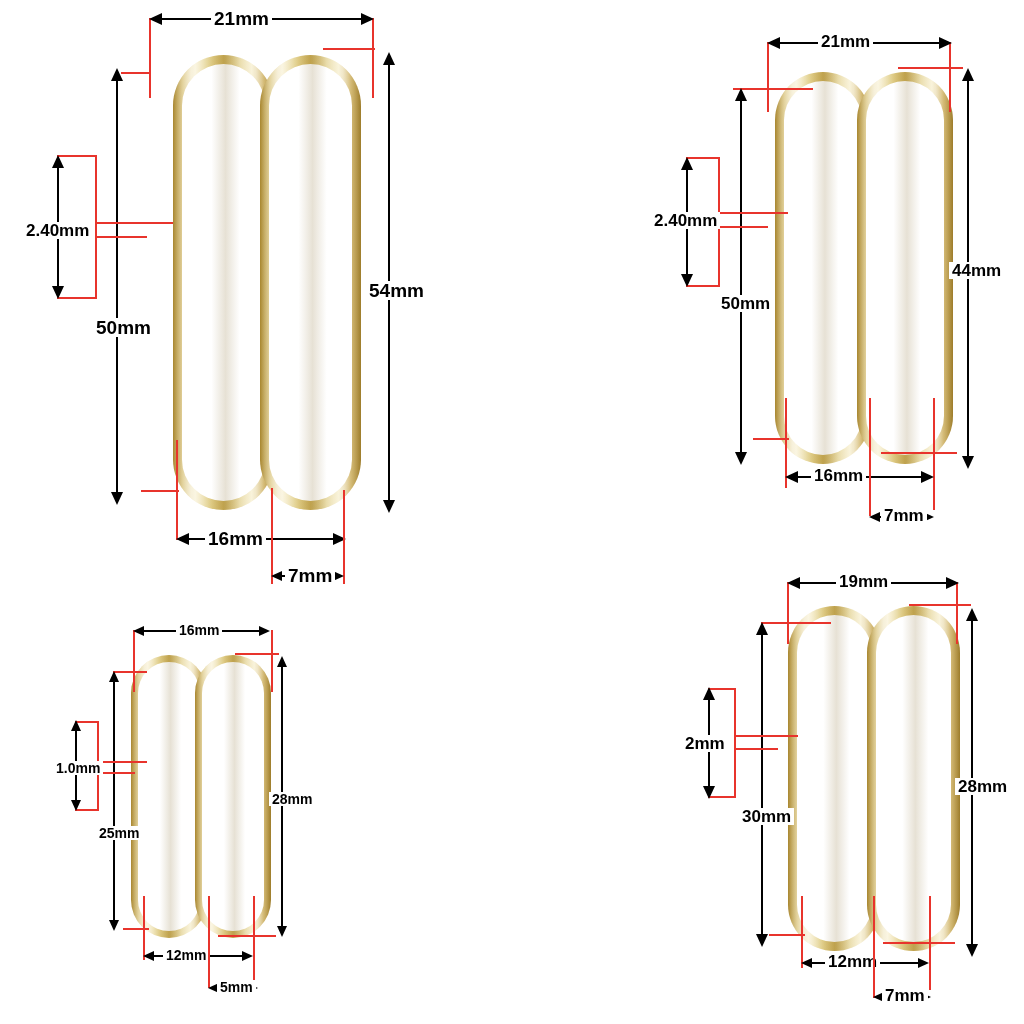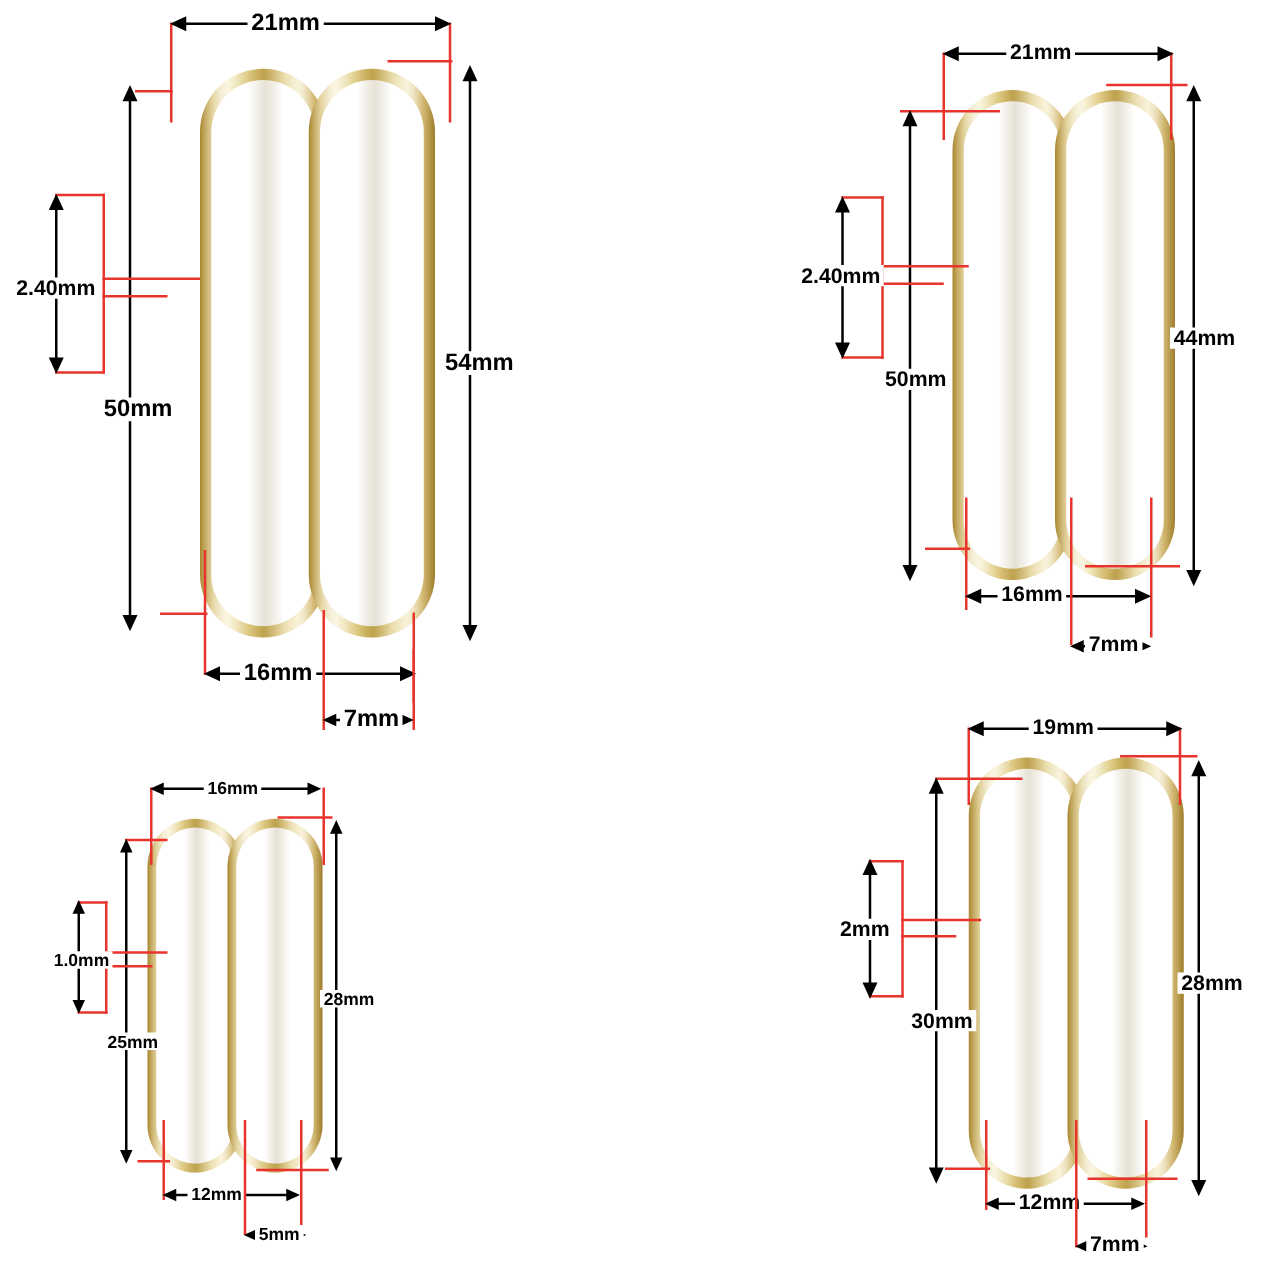--- a/index.html
+++ b/index.html
@@ -13,20 +13,21 @@
   }
   #sheet {
     position: relative;
     width: 1024px;
     height: 1024px;
     background: #ffffff;
     overflow: hidden;
   }
   .quad {
     position: absolute;
+    margin-left: 13px;
   }
 
   
   .buckle {
     position: absolute;
   }
   
   .ring {
     position: absolute;
     box-sizing: border-box;

